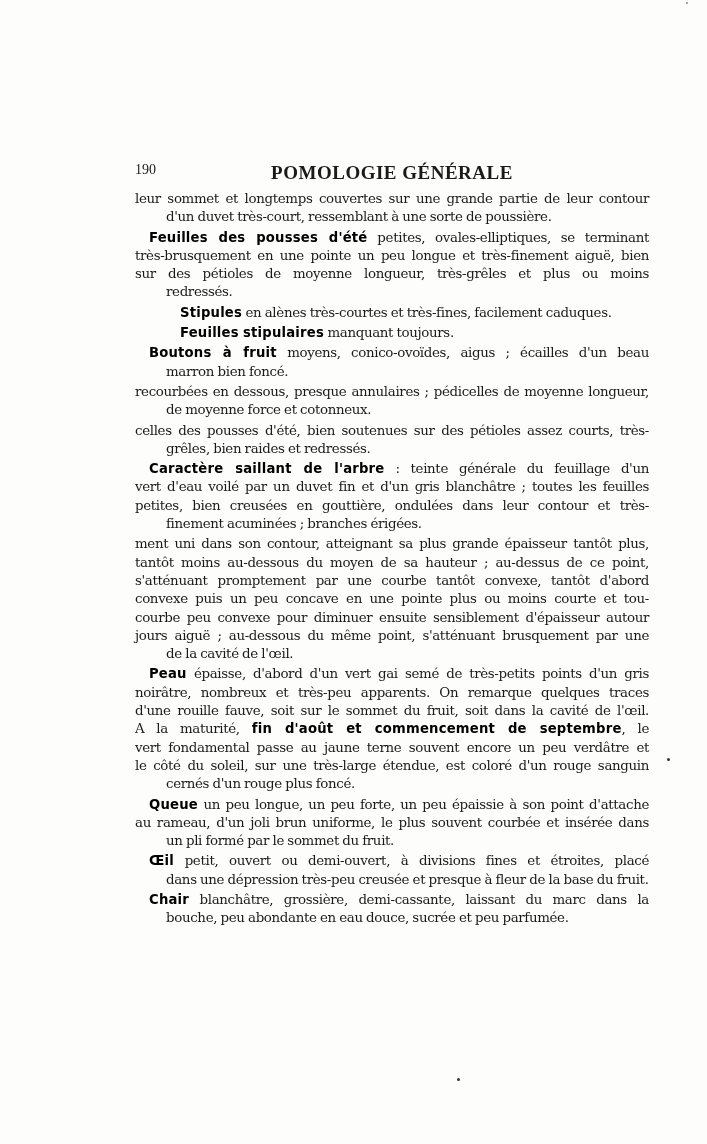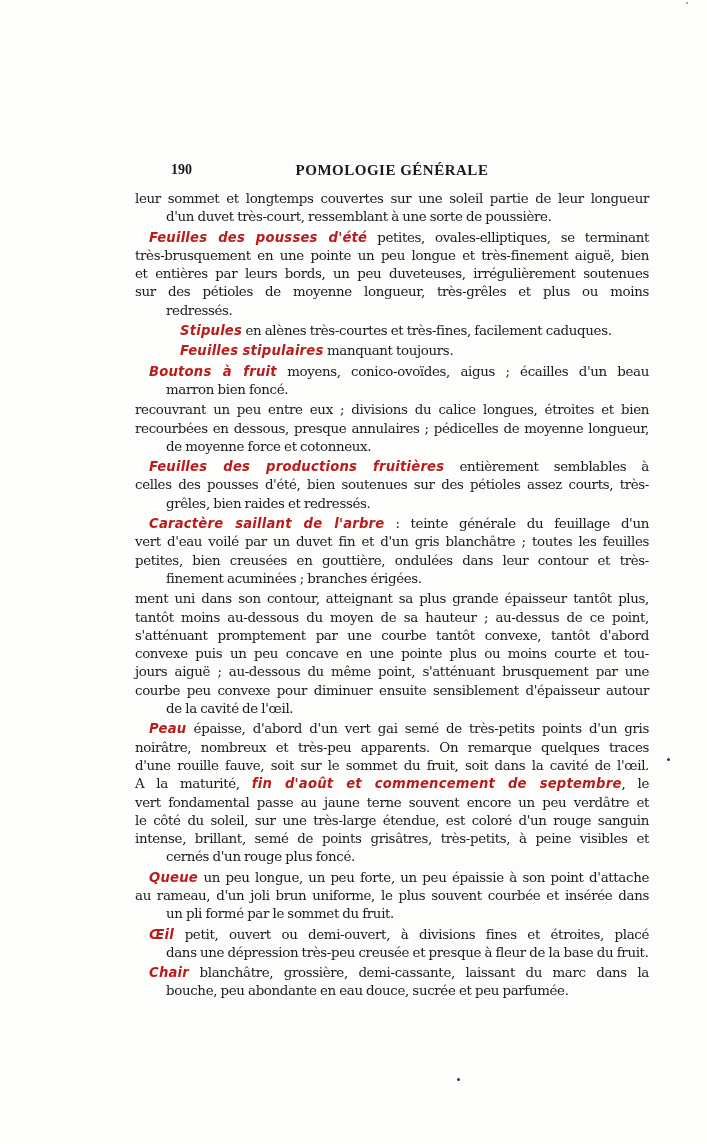--- a/index.html
+++ b/index.html
@@ -16,126 +16,120 @@
       left: 135px; top: 160px;
       width: 514px;
     }
     .header {
       position: relative;
       height: 24px;
       margin-bottom: 6px;
     }
     .page-number {
       position: absolute; left: 0; top: 2px;
-      font-size: 14px; font-weight: bold;
+      font-size: 14px; font-weight: normal;
       font-family: "Liberation Serif", serif;
-      margin-left: 36px;
     }
     .running-title {
       position: absolute; left: 0; right: 0; top: 2px;
       text-align: center;
-      font-size: 15px; font-weight: bold;
+      font-size: 19px; font-weight: bold;
       letter-spacing: 0.5px;
       font-family: "Liberation Serif", serif;
     }
     .para {
       font-size: 13.4px;
       line-height: 18.3px;
       margin: 0 0 2px 0;
       font-family: "DejaVu Serif", serif;
       letter-spacing: -0.35px;
       word-spacing: -0.5px;
     }
     .line { display: block; white-space: nowrap; text-align: justify; text-align-last: justify; }
     .line.last { text-align-last: left; margin-left: 31px; }
     .indent { padding-left: 14px; }
     .term {
       font-family: "DejaVu Sans", sans-serif;
       font-weight: bold;
       font-size: 13.2px;
       letter-spacing: 0.2px;
-      color: #b91c1c;
-      font-style: italic;
+      color: #000000;
     }
     .speck {
       position: absolute; width: 3px; height: 3px; border-radius: 50%; background: #333;
     }
   </style>
 </head>
 <body>
 
 <div class="page">
   <div class="header">
     <span class="page-number">190</span>
     <span class="running-title">POMOLOGIE GÉNÉRALE</span>
   </div>
 
   <p class="para">
-    <span class="line">leur sommet et longtemps couvertes sur une soleil partie de leur longueur</span>
+    <span class="line">leur sommet et longtemps couvertes sur une grande partie de leur contour</span>
     <span class="line last">d'un duvet très-court, ressemblant à une sorte de poussière.</span>
   </p>
 
   <p class="para">
     <span class="line indent"><span class="term">Feuilles des pousses d'été</span><span> petites, ovales-elliptiques, se terminant</span></span>
     <span class="line">très-brusquement en une pointe un peu longue et très-finement aiguë, bien</span>
-    <span class="line">et entières par leurs bords, un peu duveteuses, irrégulièrement soutenues</span>
     <span class="line">sur des pétioles de moyenne longueur, très-grêles et plus ou moins</span>
     <span class="line last">redressés.</span>
   </p>
 
   <p class="para">
     <span class="line indent last"><span class="term">Stipules</span><span> en alènes très-courtes et très-fines, facilement caduques.</span></span>
   </p>
 
   <p class="para">
     <span class="line indent last"><span class="term">Feuilles stipulaires</span><span> manquant toujours.</span></span>
   </p>
 
   <p class="para">
     <span class="line indent"><span class="term">Boutons à fruit</span><span> moyens, conico-ovoïdes, aigus ; écailles d'un beau</span></span>
     <span class="line last">marron bien foncé.</span>
   </p>
 
   <p class="para">
-    <span class="line">recouvrant un peu entre eux ; divisions du calice longues, étroites et bien</span>
     <span class="line">recourbées en dessous, presque annulaires ; pédicelles de moyenne longueur,</span>
     <span class="line last">de moyenne force et cotonneux.</span>
   </p>
 
   <p class="para">
-    <span class="line indent"><span class="term">Feuilles des productions fruitières</span><span> entièrement semblables à</span></span>
     <span class="line">celles des pousses d'été, bien soutenues sur des pétioles assez courts, très-</span>
     <span class="line last">grêles, bien raides et redressés.</span>
   </p>
 
   <p class="para">
     <span class="line indent"><span class="term">Caractère saillant de l'arbre</span><span> : teinte générale du feuillage d'un</span></span>
     <span class="line">vert d'eau voilé par un duvet fin et d'un gris blanchâtre ; toutes les feuilles</span>
     <span class="line">petites, bien creusées en gouttière, ondulées dans leur contour et très-</span>
     <span class="line last">finement acuminées ; branches érigées.</span>
   </p>
 
   <p class="para">
     <span class="line">ment uni dans son contour, atteignant sa plus grande épaisseur tantôt plus,</span>
     <span class="line">tantôt moins au-dessous du moyen de sa hauteur ; au-dessus de ce point,</span>
     <span class="line">s'atténuant promptement par une courbe tantôt convexe, tantôt d'abord</span>
     <span class="line">convexe puis un peu concave en une pointe plus ou moins courte et tou-</span>
+    <span class="line">courbe peu convexe pour diminuer ensuite sensiblement d'épaisseur autour</span>
     <span class="line">jours aiguë ; au-dessous du même point, s'atténuant brusquement par une</span>
-    <span class="line">courbe peu convexe pour diminuer ensuite sensiblement d'épaisseur autour</span>
     <span class="line last">de la cavité de l'œil.</span>
   </p>
 
   <p class="para">
     <span class="line indent"><span class="term">Peau</span><span> épaisse, d'abord d'un vert gai semé de très-petits points d'un gris</span></span>
     <span class="line">noirâtre, nombreux et très-peu apparents. On remarque quelques traces</span>
     <span class="line">d'une rouille fauve, soit sur le sommet du fruit, soit dans la cavité de l'œil.</span>
     <span class="line"><span>A la maturité, </span><span class="term">fin d'août et commencement de septembre</span><span>, le</span></span>
     <span class="line">vert fondamental passe au jaune terne souvent encore un peu verdâtre et</span>
     <span class="line">le côté du soleil, sur une très-large étendue, est coloré d'un rouge sanguin</span>
-    <span class="line">intense, brillant, semé de points grisâtres, très-petits, à peine visibles et</span>
     <span class="line last">cernés d'un rouge plus foncé.</span>
   </p>
 
   <p class="para">
     <span class="line indent"><span class="term">Queue</span><span> un peu longue, un peu forte, un peu épaissie à son point d'attache</span></span>
     <span class="line">au rameau, d'un joli brun uniforme, le plus souvent courbée et insérée dans</span>
     <span class="line last">un pli formé par le sommet du fruit.</span>
   </p>
 
   <p class="para">

